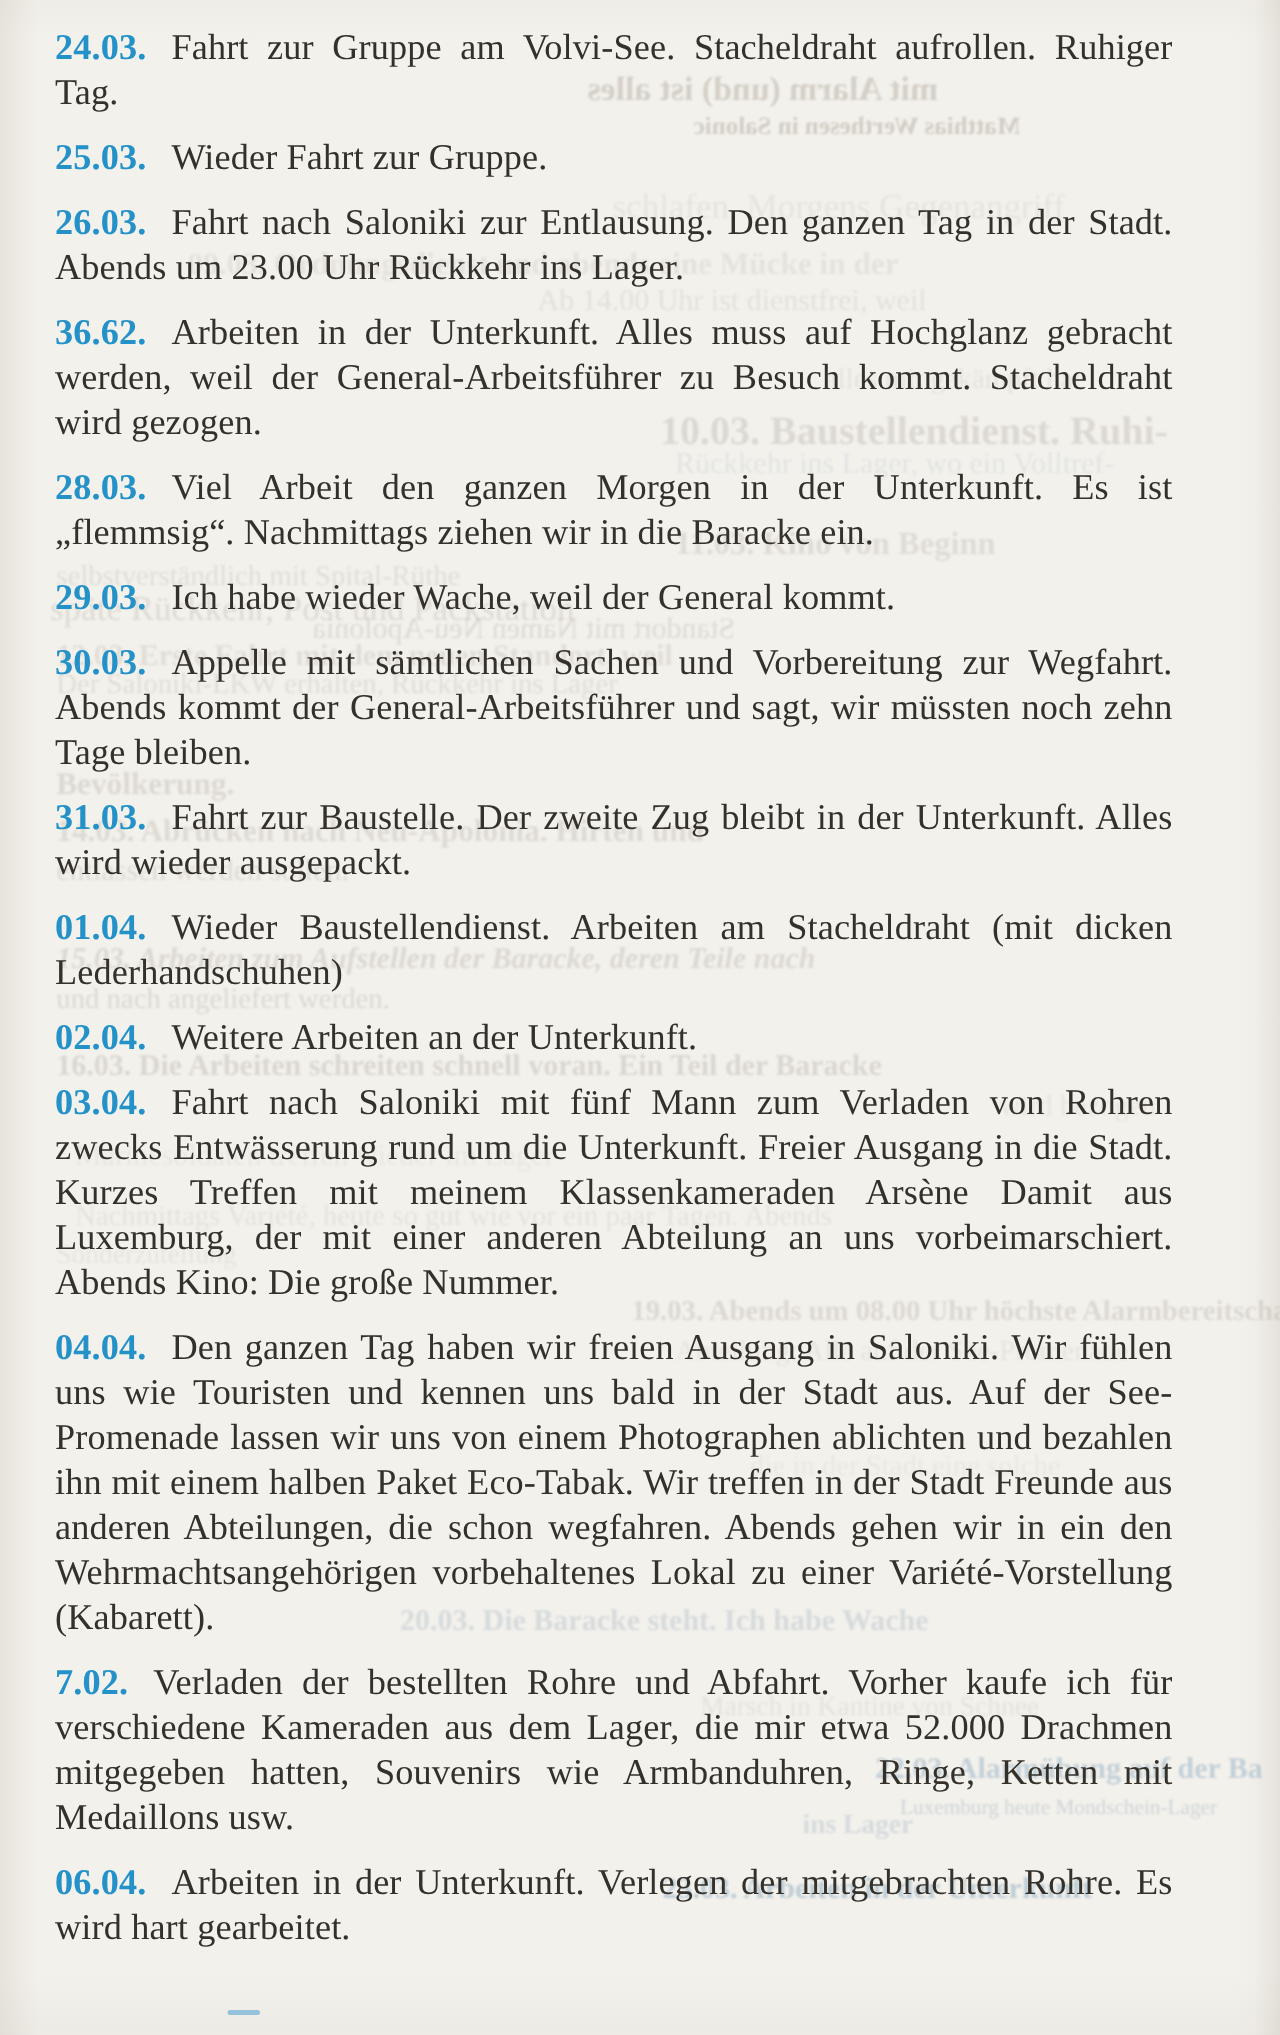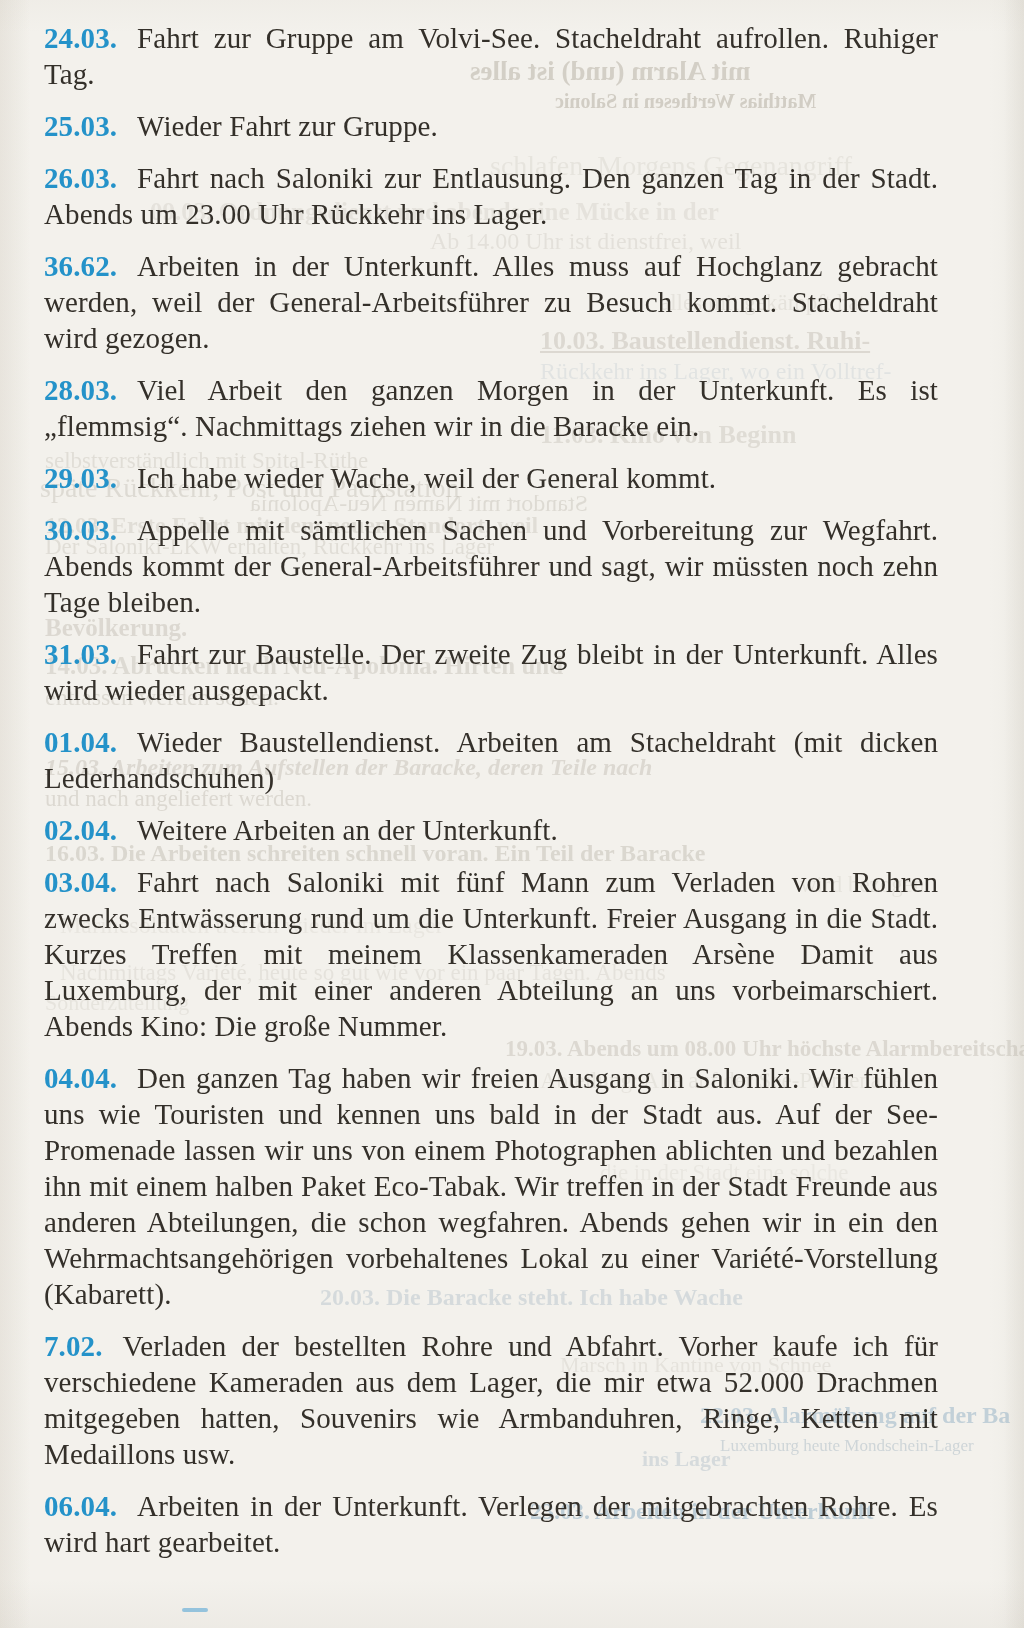--- a/index.html
+++ b/index.html
@@ -50,21 +50,21 @@
 
 <div class="page">
 
   <div class="bleed-layer">
       <div class="bleed mirrored bold" style="left: 470px; top: 56px; font-size: 27px; opacity: 0.42; color: rgb(169, 162, 148);">mit Alarm (und) ist alles</div>
       <div class="bleed mirrored bold" style="left: 555px; top: 90px; font-size: 20px; opacity: 0.45; color: rgb(169, 162, 148);">Matthias Werthesen in Salonic</div>
       <div class="bleed" style="left: 490px; top: 150px; font-size: 28px; opacity: 0.16; color: rgb(168, 162, 149);">schlafen. Morgens Gegenangriff</div>
       <div class="bleed bold" style="left: 150px; top: 198px; font-size: 25px; opacity: 0.18; color: rgb(168, 162, 149);">09.03. Ordnungsdienst und abends eine Mücke in der</div>
       <div class="bleed" style="left: 430px; top: 228px; font-size: 24px; opacity: 0.2; color: rgb(168, 162, 149);">Ab 14.00 Uhr ist dienstfrei, weil</div>
       <div class="bleed" style="left: 660px; top: 290px; font-size: 23px; opacity: 0.18; color: rgb(168, 162, 149);">alles mit gekämpft hat</div>
-      <div class="bleed bold" style="left: 540px; top: 326px; font-size: 26px; opacity: 0.3; color: rgb(168, 162, 149); text-decoration: underline;">10.03. Baustellendienst. Ruhi-</div>
+      <div class="bleed bold" style="left: 528px; top: 326px; font-size: 32px; opacity: 0.3; color: rgb(168, 162, 149);">10.03. Baustellendienst. Ruhi-</div>
       <div class="bleed" style="left: 540px; top: 358px; font-size: 24px; opacity: 0.2; color: rgb(159, 176, 189);">Rückkehr ins Lager, wo ein Volltref-</div>
       <div class="bleed bold" style="left: 540px; top: 420px; font-size: 26px; opacity: 0.26; color: rgb(168, 162, 149);">11.03. Kino von Beginn</div>
       <div class="bleed" style="left: 45px; top: 448px; font-size: 23px; opacity: 0.24; color: rgb(168, 162, 149);">selbstverständlich mit Spital-Rüthe</div>
       <div class="bleed" style="left: 40px; top: 472px; font-size: 28px; opacity: 0.28; color: rgb(168, 162, 149);">späte Rückkehr, Post und Packstation</div>
       <div class="bleed mirrored" style="left: 250px; top: 490px; font-size: 24px; opacity: 0.28; color: rgb(168, 162, 149);">Standort mit Namen Neu-Apolonia</div>
       <div class="bleed bold" style="left: 45px; top: 512px; font-size: 24px; opacity: 0.24; color: rgb(168, 162, 149);">12.03. Erste Fahrt mit dem neuen Standort, weil</div>
       <div class="bleed" style="left: 45px; top: 534px; font-size: 23px; opacity: 0.24; color: rgb(168, 162, 149);">Der Saloniki-LKW erhalten, Rückkehr ins Lager</div>
       <div class="bleed bold" style="left: 45px; top: 614px; font-size: 25px; opacity: 0.3; color: rgb(168, 162, 149);">Bevölkerung.</div>
       <div class="bleed bold" style="left: 45px; top: 652px; font-size: 25px; opacity: 0.28; color: rgb(168, 162, 149);">14.03. Abrücken nach Neu-Apolonia. Hirten und</div>
       <div class="bleed" style="left: 45px; top: 684px; font-size: 24px; opacity: 0.28; color: rgb(168, 162, 149);">entlassen werden sollen.</div>

